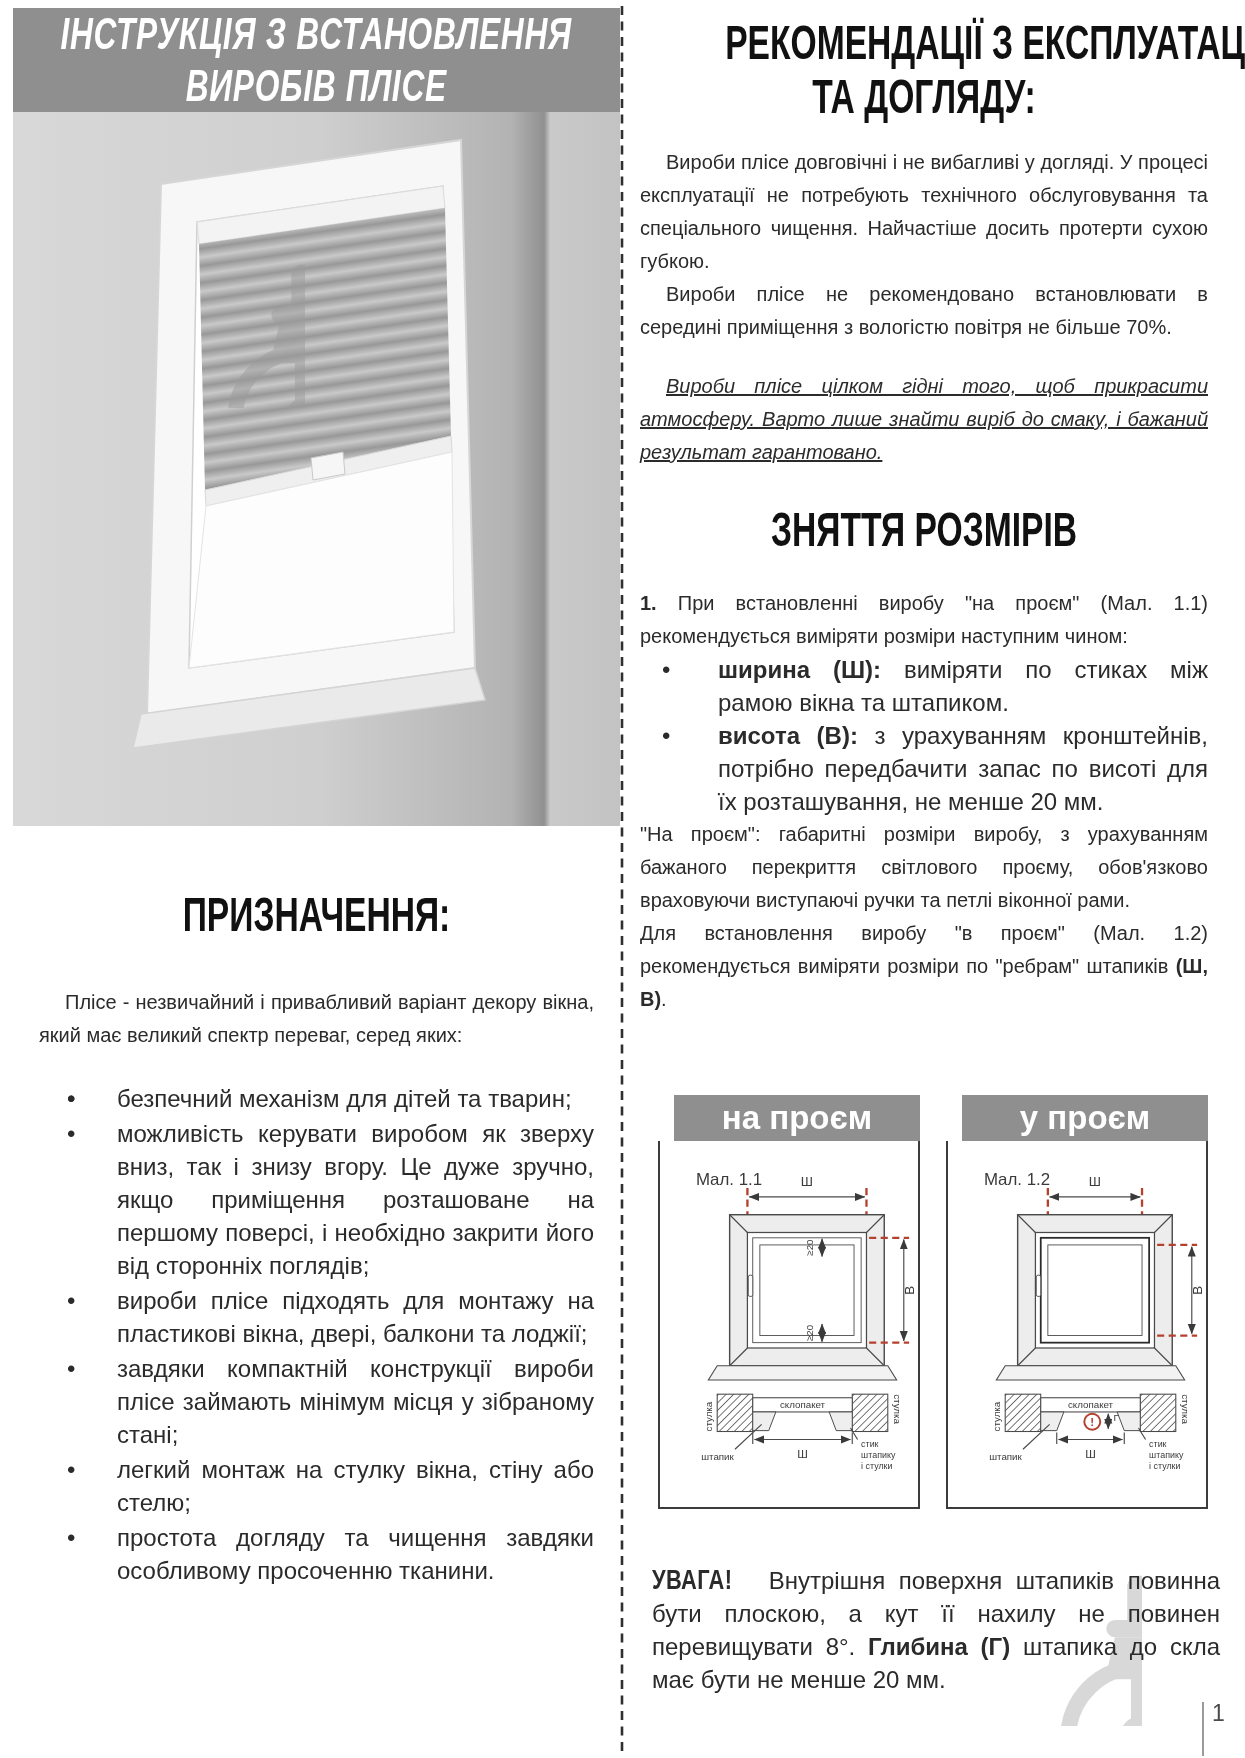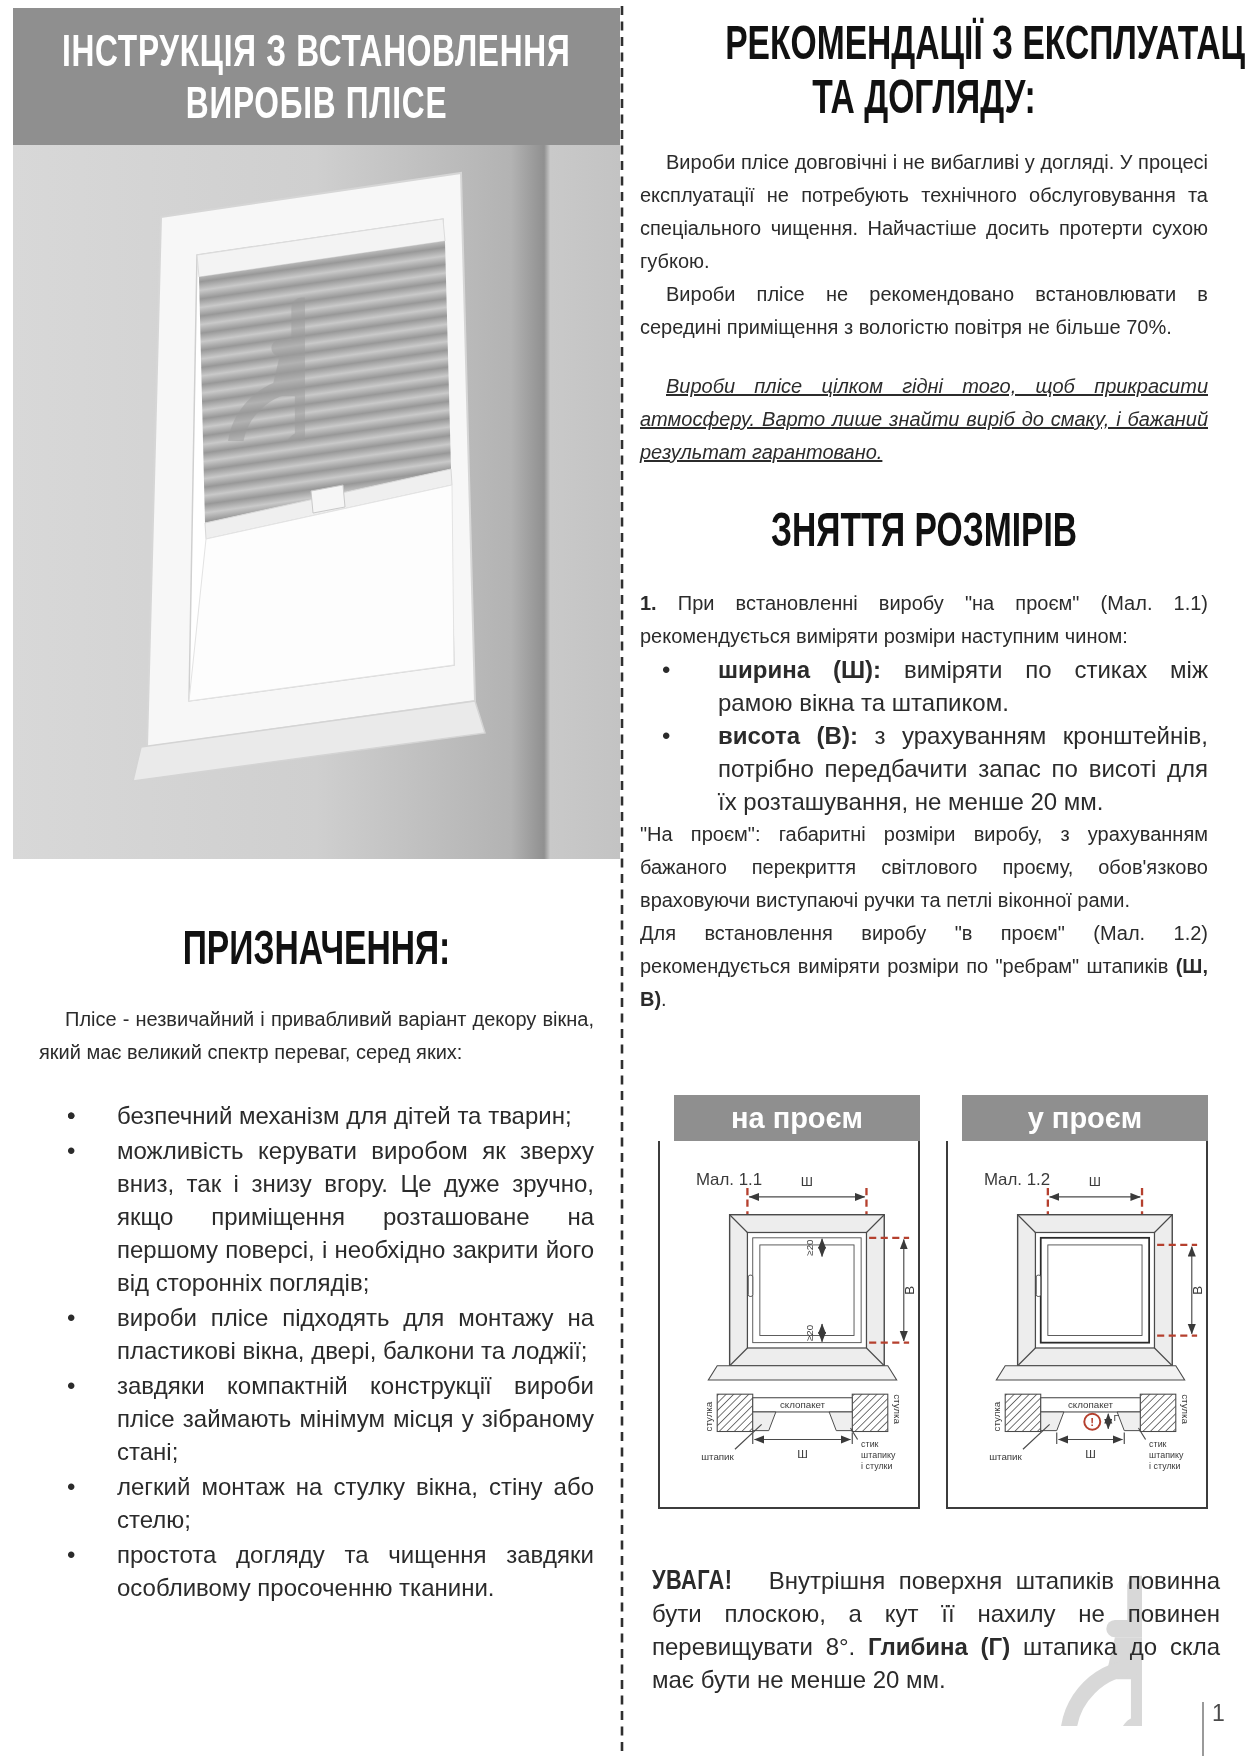--- a/index.html
+++ b/index.html
@@ -1,22 +1,22 @@
 <!DOCTYPE html>
 <html><head>
 <meta charset="utf-8">
 <style>
   html,body{margin:0;padding:0;background:#fff;}
   .page{position:relative;width:1245px;height:1758px;background:#ffffff;
         font-family:"Liberation Sans",sans-serif;color:#2b2b2b;overflow:hidden;}
 
   
   .left-col{position:absolute;left:13px;top:8px;width:607px;}
-  .title-band{height:137px;background:#8f8f8f;display:flex;flex-direction:column;
-              justify-content:center;align-items:center;}
+  .title-band{height:104px;background:#8f8f8f;display:flex;flex-direction:column;
+              justify-content:center;align-items:center;font-style:italic;}
   .band-line{color:#ffffff;font-weight:bold;font-size:44px;line-height:52px;
              letter-spacing:1px;white-space:nowrap;transform:scaleX(.72);}
   .photo{position:relative;width:607px;height:714px;overflow:hidden;background:#cfcfcf;}
   .wmark{position:absolute;pointer-events:none;}
   .wm1{left:100px;top:2px;width:192px;height:294px;color:#9c9c9c;opacity:.5;}
   .wm2{left:940px;top:1418px;width:202px;height:308px;color:#b9b9b9;opacity:.55;z-index:2;}
 
   .h-black{font-weight:bold;font-size:48px;line-height:54px;text-align:center;
            color:#111;transform:scaleX(.7);white-space:nowrap;margin:0;}
   .purpose-h{margin-top:62px;}
@@ -42,21 +42,21 @@
   .r-step{margin-top:30px;}
   .r-bullet{position:relative;padding-left:78px;font-size:24px;line-height:33px;
             text-align:justify;margin:0;}
   .r-bullet .dot{position:absolute;left:22px;top:0;}
   .b{font-weight:bold;}
 
   
   .diagrams-row{position:absolute;left:658px;top:1095px;width:550px;
                 display:flex;justify-content:space-between;z-index:1;}
   .diag-box{width:262px;}
-  .diag-head{height:46px;background:#8f8f8f;color:#fff;font-weight:bold;font-size:29px;
+  .diag-head{height:46px;background:#8f8f8f;color:#fff;font-weight:bold;font-size:33px;
              display:flex;align-items:center;justify-content:center;margin-left:16px;}
   .diag-body{height:366px;border:2px solid #3c3c3c;border-top:none;background:#fff;padding-left:27px;}
   .diag-svg{display:block;width:100%;height:100%;}
 
   
   .warning{position:absolute;left:652px;top:1540px;width:568px;z-index:3;
            font-size:24px;line-height:33px;text-align:justify;margin-top:23px;}
   .warn-label{display:inline-block;font-weight:bold;font-size:28px;
               transform:scaleX(.78);transform-origin:left bottom;letter-spacing:.5px;}
   .page-edge-line{position:absolute;left:1202px;top:1702px;width:2px;height:54px;background:#9a9a9a;}
@@ -128,21 +128,21 @@
         <polygon points="128,602 462,556 472,588 120,636" fill="#eaeaea" stroke="#d4d4d4" stroke-width="1.5"></polygon>
       </svg>
       <svg class="wmark wm1" viewBox="-80 -125 160 250">
           <use href="#wm"></use>
         </svg>
     </div>
 
     <h2 class="h-black purpose-h">ПРИЗНАЧЕННЯ:</h2>
 
     <div class="l-text">
-      <p class="body-p ind" style="margin-top:28px">Плісе - незвичайний і привабливий варіант декору вікна, який має великий спектр переваг, серед яких:</p>
+      <p class="body-p ind" style="margin-top:44px">Плісе - незвичайний і привабливий варіант декору вікна, який має великий спектр переваг, серед яких:</p>
       <div class="blist">
         <div class="bullet-item"><span class="dot">•</span></div>
         <div class="bullet-item"><span class="dot">•</span><span>безпечний механізм для дітей та тварин;</span></div>
         <div class="bullet-item"><span class="dot">•</span><span>можливість керувати виробом як зверху вниз, так і знизу вгору. Це дуже зручно, якщо приміщення розташоване на першому поверсі, і необхідно закрити його від сторонніх поглядів;</span></div>
         <div class="bullet-item"><span class="dot">•</span><span>вироби плісе підходять для монтажу на пластикові вікна, двері, балкони та лоджії;</span></div>
         <div class="bullet-item"><span class="dot">•</span><span>завдяки компактній конструкції вироби плісе займають мінімум місця у зібраному стані;</span></div>
         <div class="bullet-item"><span class="dot">•</span><span>легкий монтаж на стулку вікна, стіну або стелю;</span></div>
         <div class="bullet-item"><span class="dot">•</span><span>простота догляду та чищення завдяки особливому просоченню тканини.</span></div>
       </div>
     </div>

